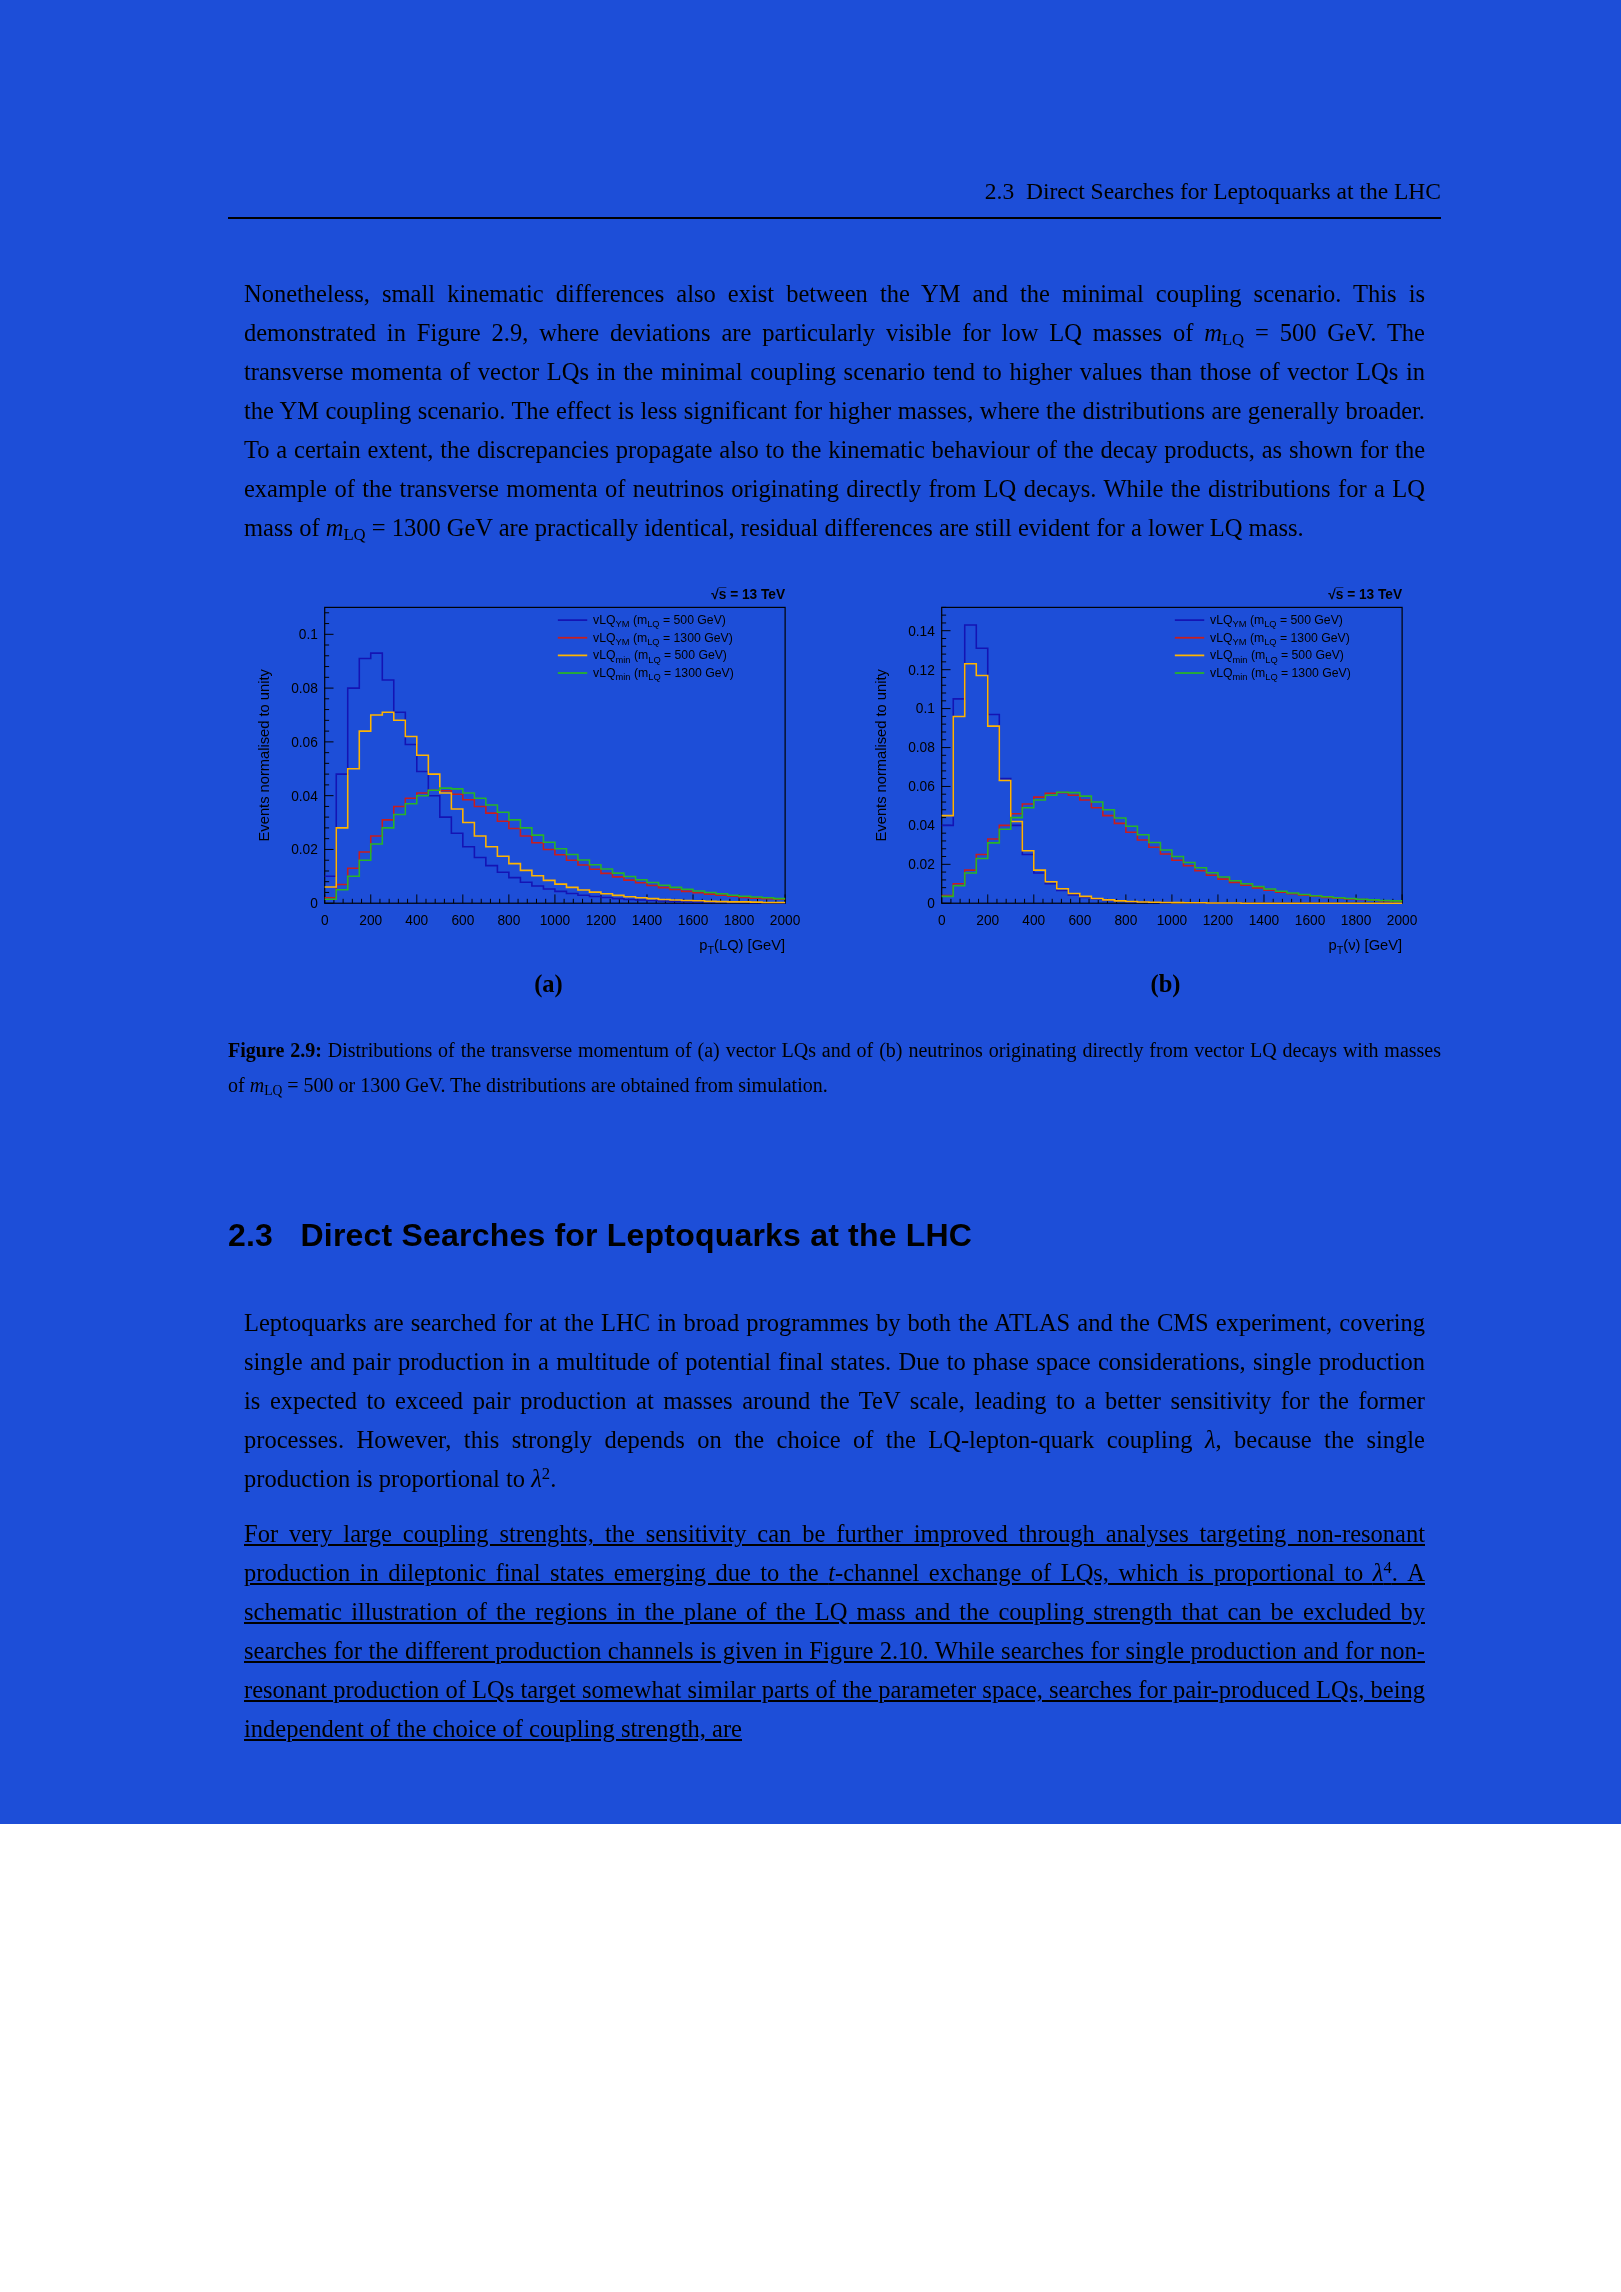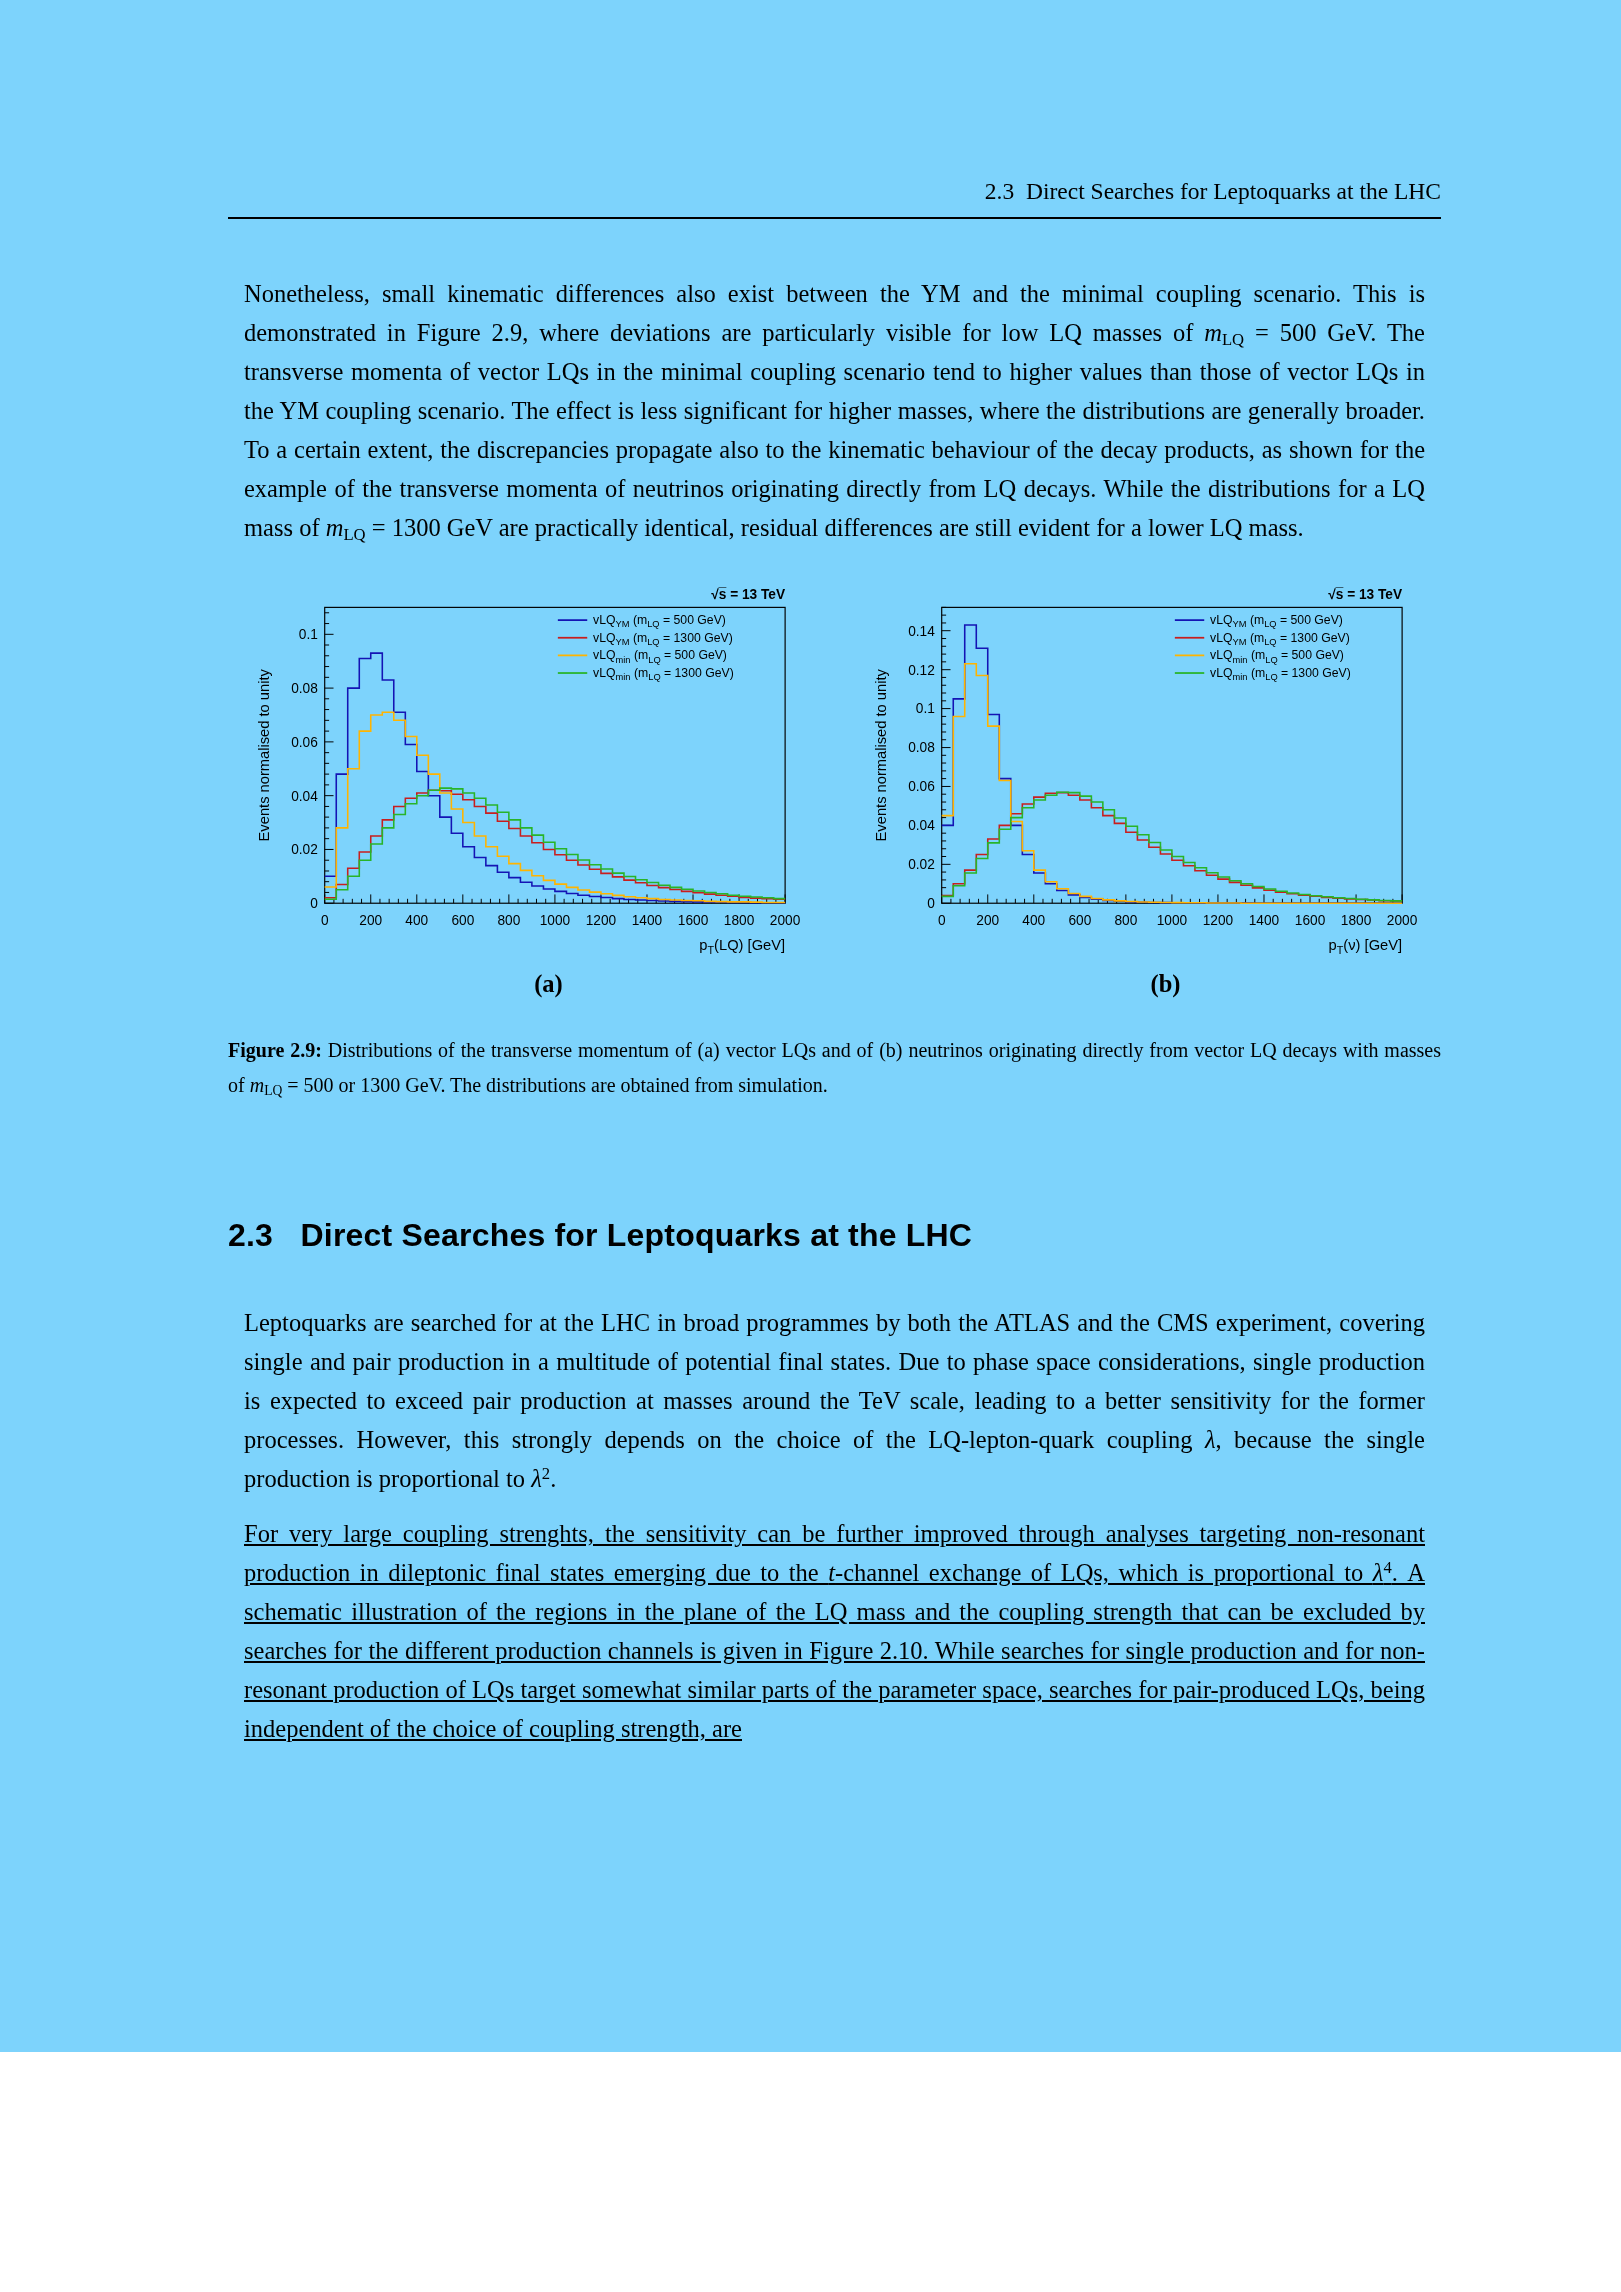--- a/index.html
+++ b/index.html
@@ -1,20 +1,20 @@
 <!DOCTYPE html>
 <html><head>
 <meta charset="utf-8">
 <style>
   html, body { margin:0; padding:0; background:#ffffff; }
   .page {
     position: relative;
     width: 1621px;
-    height: 2052px;
-    background: #7dd3fc;
+    height: 1824px;
+    background: #1d4ed8;
     font-family: "Liberation Serif", serif;
     color: #000000;
     overflow: hidden;
   }
   .running-header {
     position: absolute;
     top: 178px; left: 228px; width: 1213px;
     text-align: right;
     font-size: 23.5px;
   }

